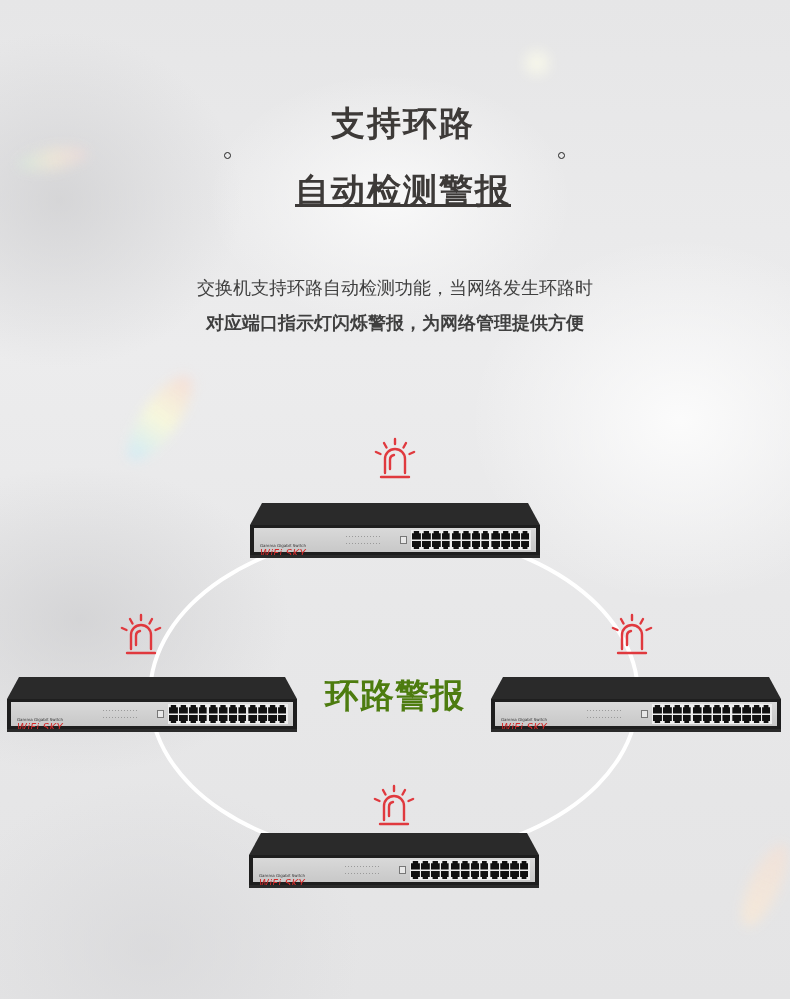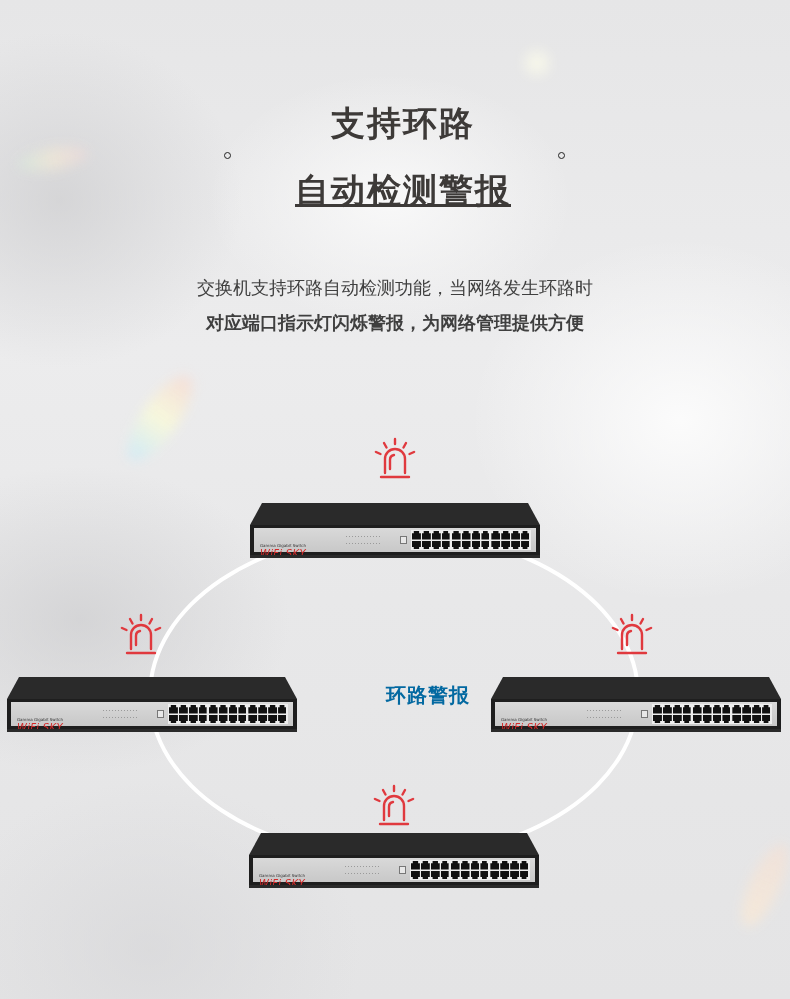--- a/index.html
+++ b/index.html
@@ -39,22 +39,22 @@
       color: #3f3f3f; font-size: 18px; line-height: 36px;
     }
     .desc.l1 { top: 270px; }
     .desc.l2 { top: 305px; font-weight: bold; }
 
     .ring {
       position: absolute; left: 148px; top: 530px; width: 492px; height: 330px;
       border: 4px solid #ffffff; border-radius: 50%; box-sizing: border-box;
     }
     .center-label {
-      position: absolute; left: 320px; width: 150px; top: 672px; text-align: right;
-      font-size: 20px; font-weight: bold; color: #0369a1; letter-spacing: 1px; line-height: 46px;
+      position: absolute; left: 320px; width: 150px; top: 672px; text-align: center;
+      font-size: 34px; font-weight: bold; color: #4d7c0f; letter-spacing: 1px; line-height: 46px;
     }
 
     .alarm { position: absolute; width: 46px; height: 46px; }
     .alarm svg { width: 46px; height: 46px; display: block; }
 
     .switch { position: absolute; width: 290px; height: 56px; }
     .switch .top {
       position: absolute; left: 0; top: 0; width: 290px; height: 24px;
       background: #2a2a2a;
       clip-path: polygon(12px 0, 278px 0, 290px 22px, 290px 24px, 0 24px, 0 22px);

